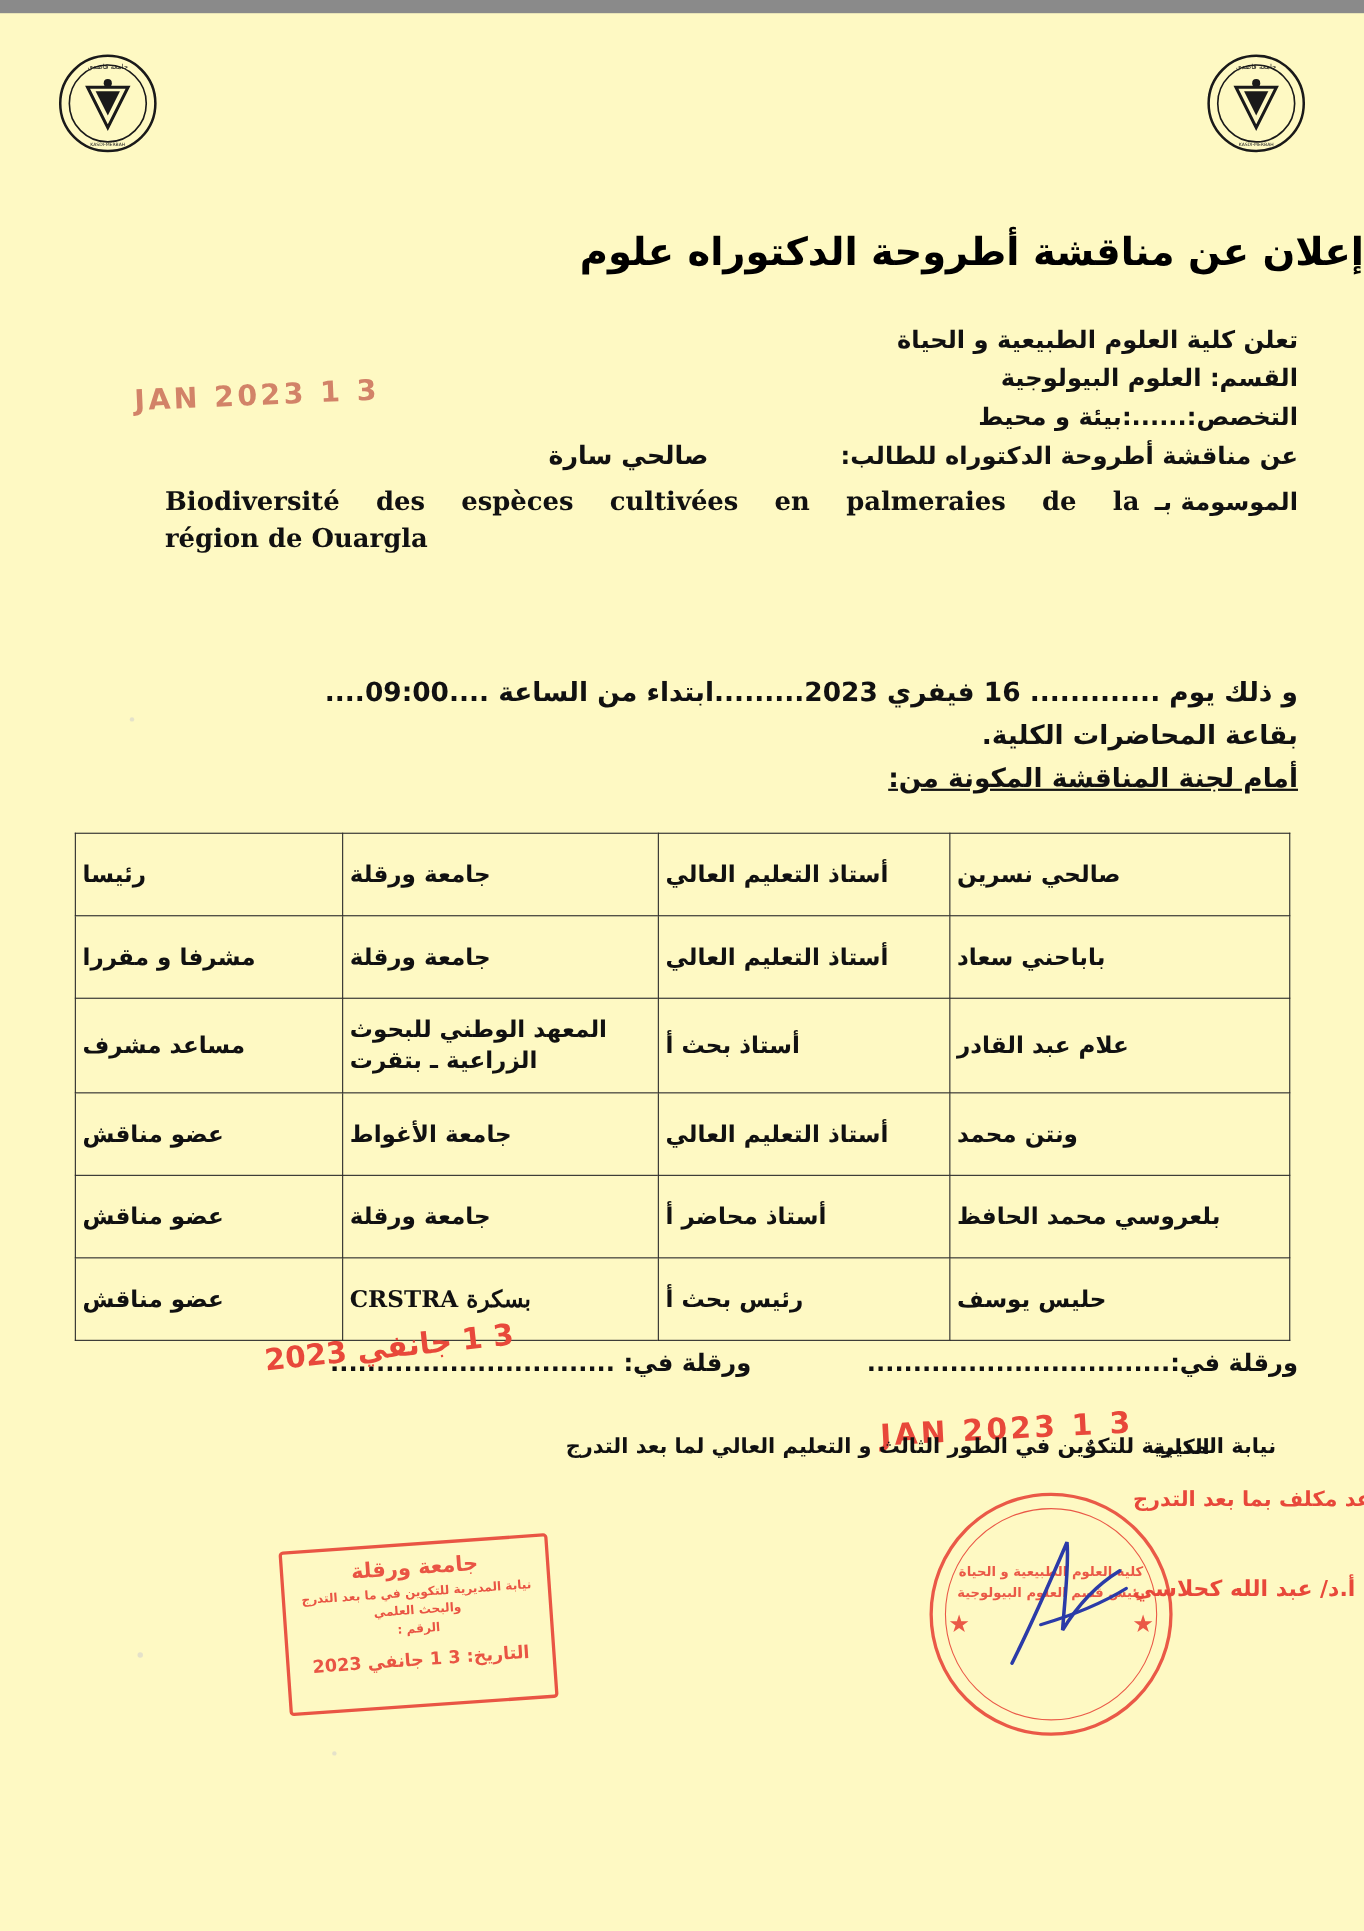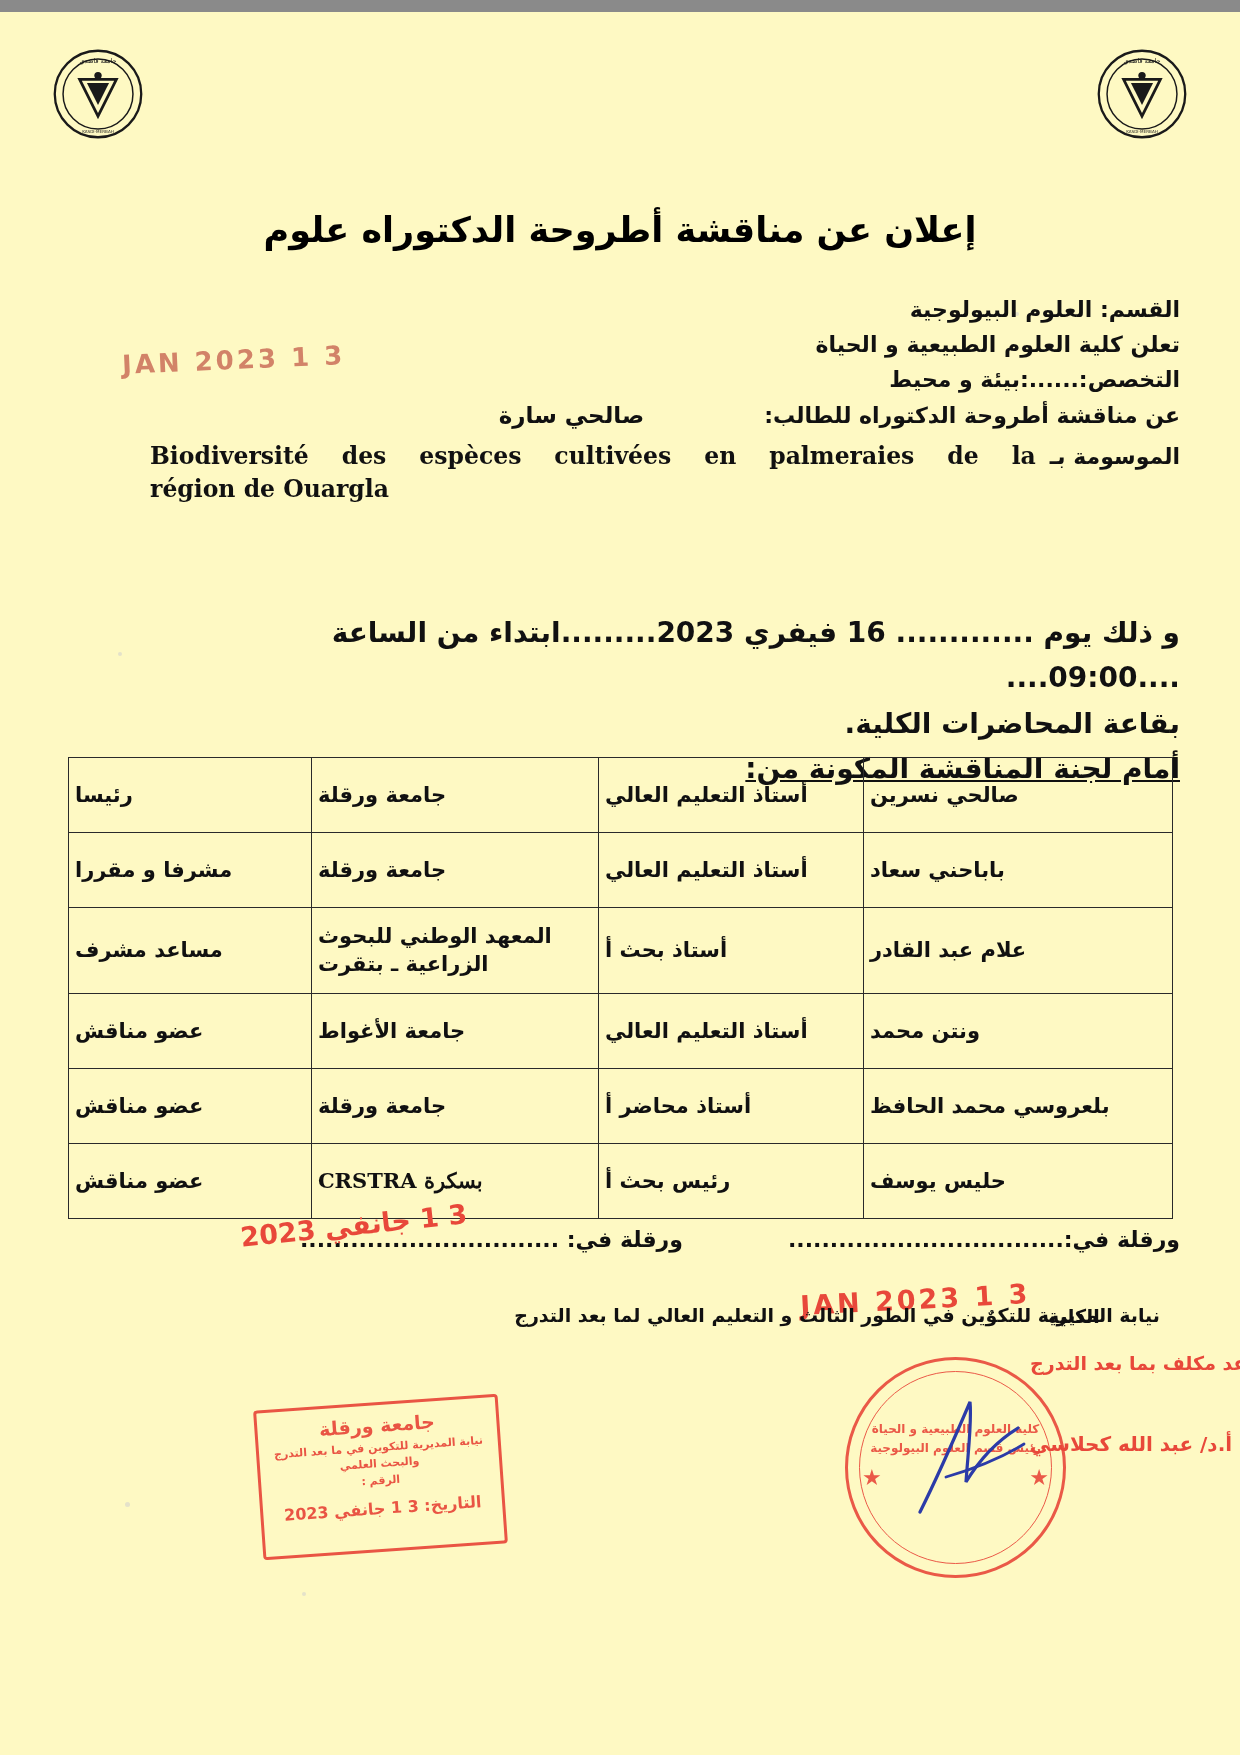--- a/index.html
+++ b/index.html
@@ -23,21 +23,20 @@
   .hdr{
     position:absolute;left:0;right:0;top:38px;
     text-align:center;
     font-family:"DejaVu Sans","Liberation Sans",sans-serif;
     font-size:21px;line-height:1.42;color:#121212;
   }
   .hdr div{white-space:nowrap;}
 
   .main-title{
     position:absolute;left:0;right:0;top:198px;
-    text-align:center;
     font-size:35px;font-weight:bold;letter-spacing:0px;
     color:#000;
   }
 
   
   .body-block{
     position:absolute;right:60px;top:281px;width:1030px;
     text-align:right;
     font-size:22px;font-weight:bold;line-height:1.58;
   }
@@ -55,21 +54,21 @@
     direction:ltr;text-align:justify;
     font-family:"DejaVu Serif","Liberation Serif",serif;
     font-size:23.5px;font-weight:bold;line-height:1.42;
     margin-right:14px;flex:1;
   }
   .fr-title .l1{display:block;text-align:justify;text-align-last:justify;}
   .fr-title .l2{display:block;}
 
   .date-block{
     position:absolute;right:60px;top:598px;width:1030px;
-    text-align:right;font-size:28px;font-weight:bold;line-height:1.62;
+    text-align:right;font-size:24px;font-weight:bold;line-height:1.62;
   }
   .jury-intro{text-decoration:underline;}
 
   
   table.jury{
     position:absolute;left:68px;top:745px;
     width:1105px;
     border-collapse:collapse;
     direction:rtl;
   }
@@ -189,22 +188,22 @@
       <text x="50" y="92" font-size="4.5" text-anchor="middle" fill="#1a1a1a" font-family="DejaVu Sans">KASDI-MERBAH</text>
     </svg>
   </div>
 
 
   <div class="main-title">إعلان عن مناقشة أطروحة الدكتوراه علوم</div>
 
   <div class="hw hw-date-top">3 1 JAN 2023</div>
 
   <div class="body-block">
+    <div class="ln">تعلن كلية العلوم الطبيعية و الحياة</div>
     <div class="ln">القسم: العلوم البيولوجية</div>
-    <div class="ln">تعلن كلية العلوم الطبيعية و الحياة</div>
     <div class="ln">التخصص:......:بيئة و محيط</div>
 
     <div class="row-flex">
       <span class="student-label">عن مناقشة أطروحة الدكتوراه للطالب:</span>
       <span class="student-name">صالحي سارة</span>
     </div>
 
     <div class="fr-row">
       <span class="fr-label">الموسومة بـ</span>
       <span class="fr-title">

